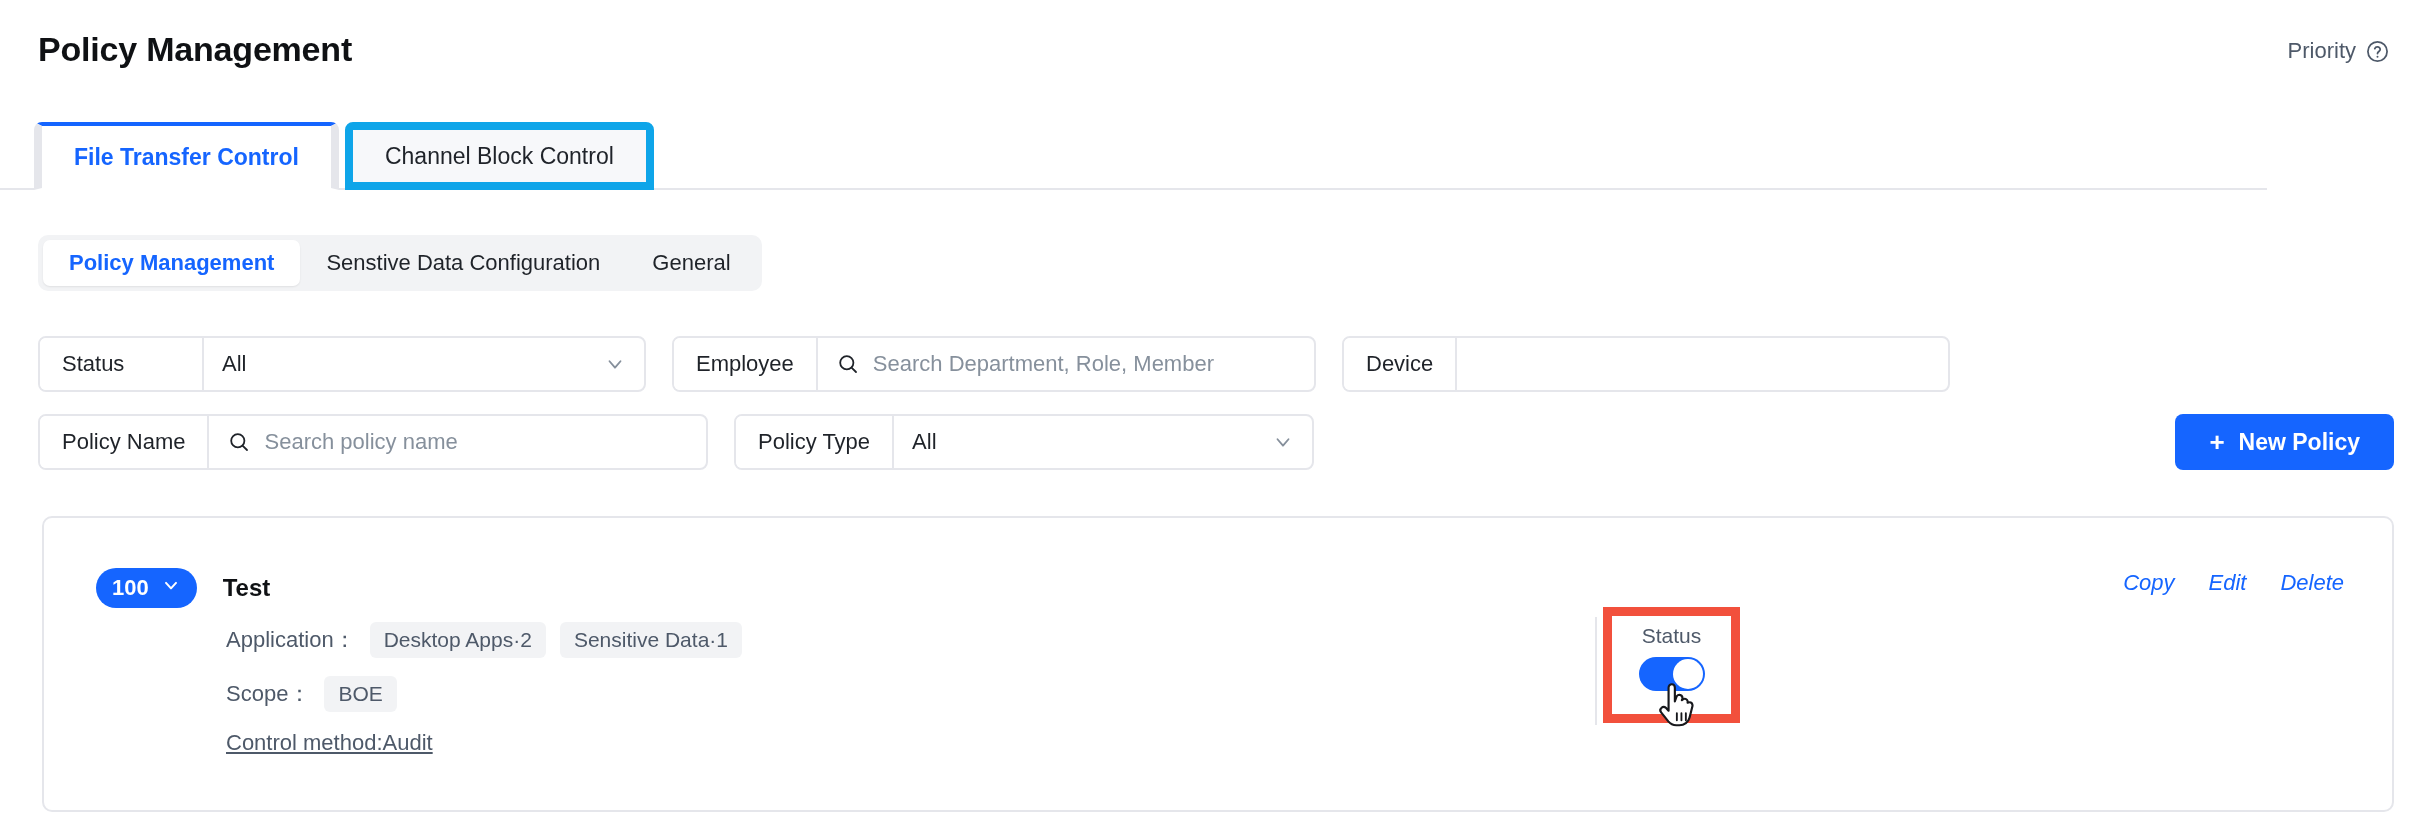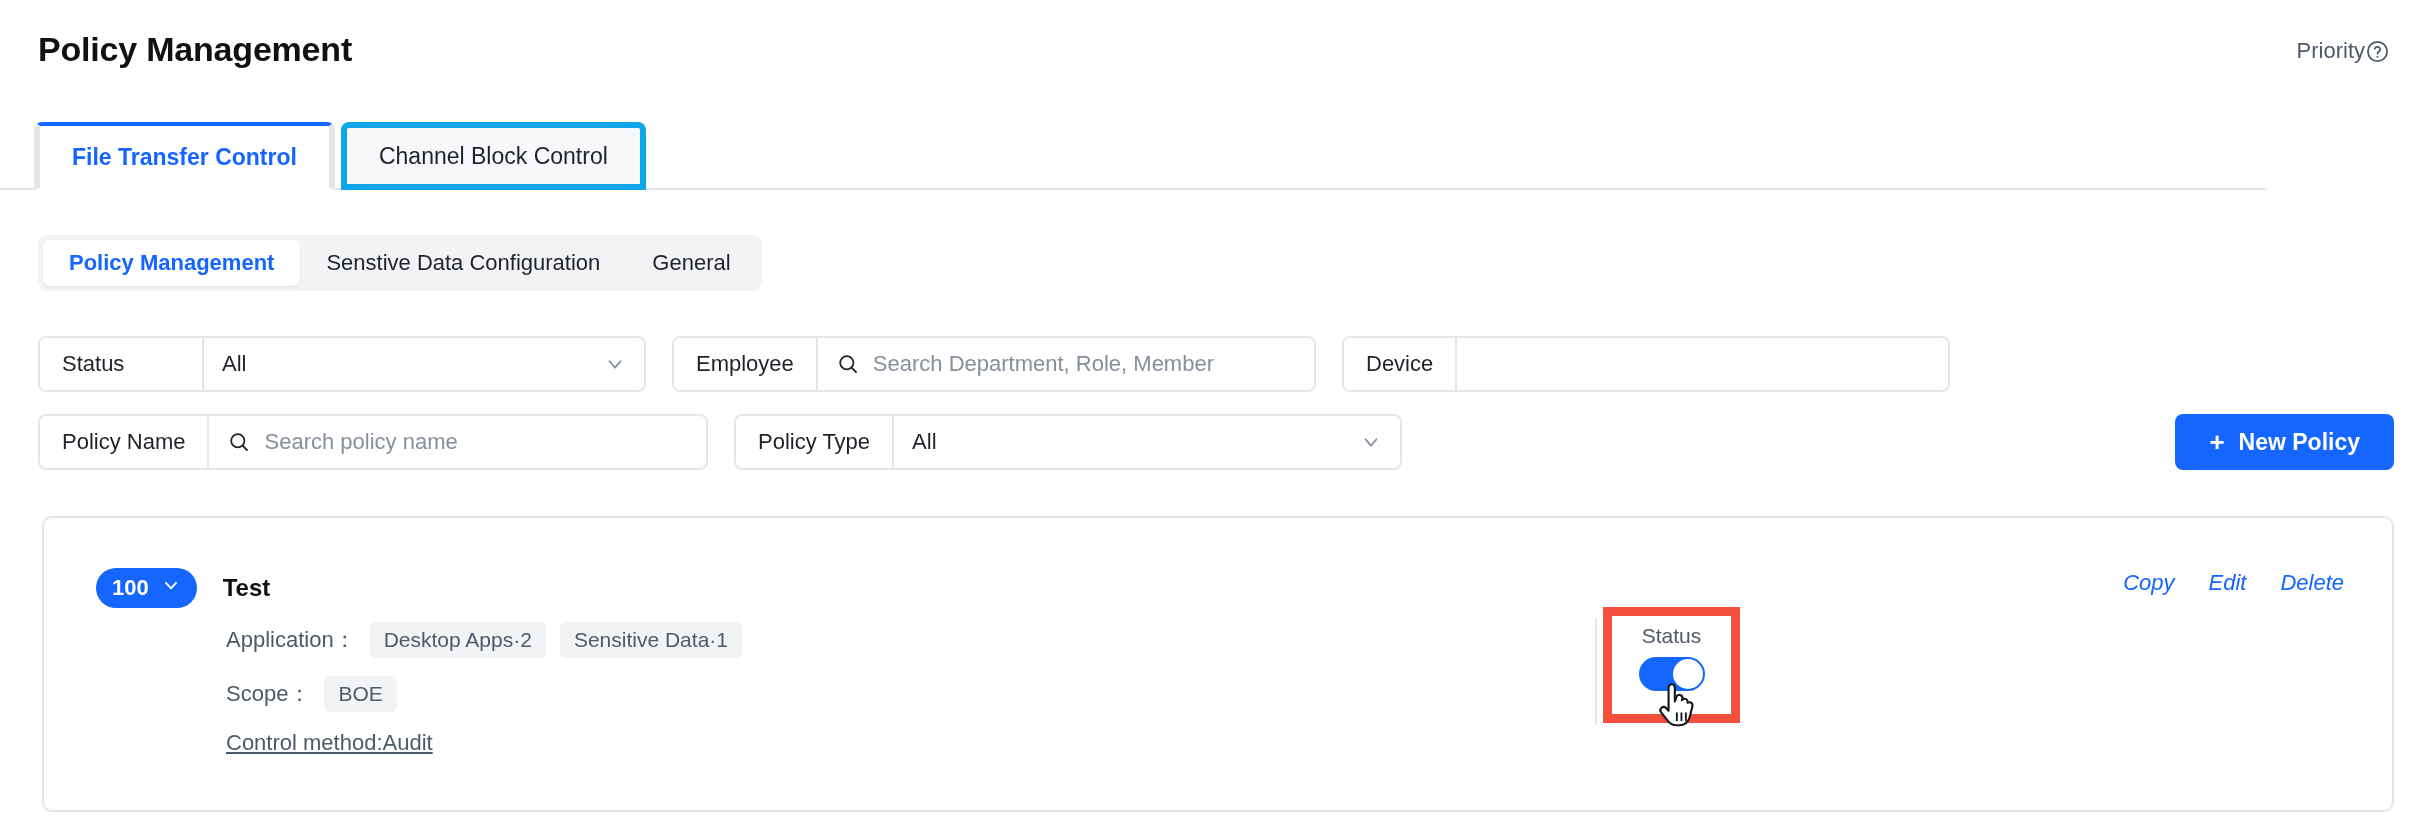--- a/index.html
+++ b/index.html
@@ -33,20 +33,21 @@
     letter-spacing: -0.2px;
     color: #0f1114;
     white-space: nowrap;
   }
   .priority-wrap {
     position: absolute;
     right: 44px;
     top: 38px;
     display: flex;
     align-items: center;
+    gap: 9px;
     color: #4e5969;
     font-size: 22px;
   }
   .priority-label { white-space: nowrap; }
   .help-icon {
     width: 25px; height: 25px;
     display: inline-block;
   }
 
   
@@ -68,21 +69,21 @@
     gap: 0px;
   }
   .tab {
     height: 68px;
     box-sizing: border-box;
     display: flex;
     align-items: center;
     justify-content: center;
     font-size: 23px;
     padding: 0 32px;
-    border: 6px solid #0ea5e9;
+    border: 8px solid #0ea5e9;
     border-radius: 8px 8px 0 0;
     background: #f7f8fa;
     color: #1f2329;
     cursor: pointer;
     white-space: nowrap;
     position: relative;
     margin-right: 6px;
   }
   .tab.active {
     background: #ffffff;
@@ -188,21 +189,21 @@
   }
   .search-icon { width: 24px; height: 24px; flex: 0 0 auto; }
 
   
   .f-status     { width: 608px; }
   .f-status .field-label { width: 118px; }
   .f-employee   { width: 644px; }
   .f-device     { width: 608px; }
   .f-policyname { width: 670px; }
   .f-sorted     { width: 634px; }
-  .f-policytype { width: 668px; }
+  .f-policytype { width: 580px; }
 
   .new-policy-btn {
     margin-left: auto;
     height: 56px;
     background: #1565ff;
     color: #fff;
     font-size: 23px;
     font-weight: 700;
     border: none;
     border-radius: 8px;

